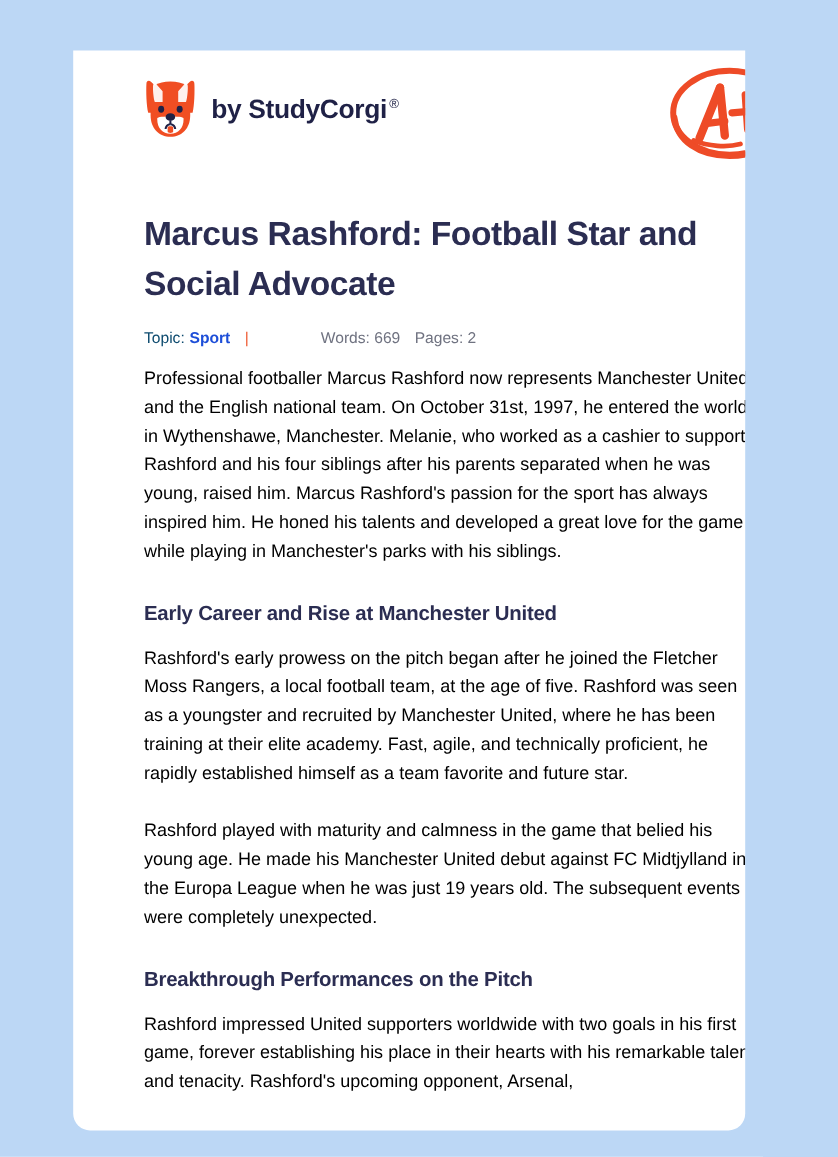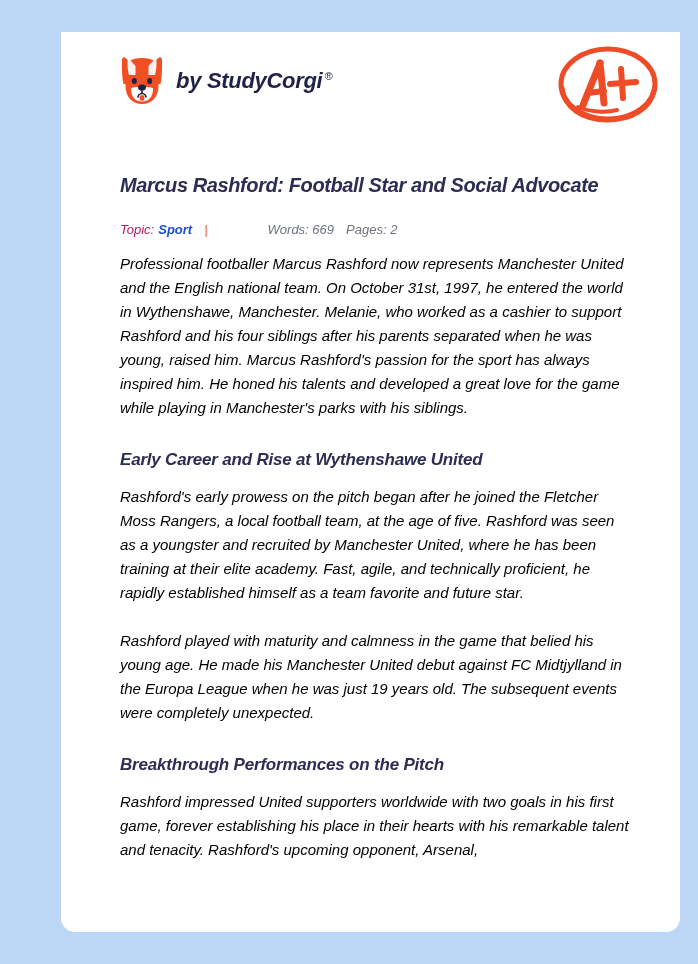--- a/index.html
+++ b/index.html
@@ -10,28 +10,27 @@
     width: 698px;
     height: 964px;
     background: #bcd7f5;
     font-family: "Liberation Sans", sans-serif;
     overflow: hidden;
   }
 
   .page-sheet {
     position: absolute;
     left: 61px;
-    top: 32px;
-    width: 619px;
+    top: 42px;
+    width: 560px;
     height: 900px;
     background: #ffffff;
     border-bottom-left-radius: 14px;
     border-bottom-right-radius: 14px;
     overflow: hidden;
-    font-style: italic;
   }
 
   .content {
     position: absolute;
     left: 59px;
     top: 0;
     width: 512px;
   }
 
   
@@ -70,37 +69,37 @@
   .aplus-badge {
     position: absolute;
     right: -30px;
     top: 9px;
     width: 108px;
     height: 86px;
   }
 
   
   .doc-title {
-    font-size: 20px;
+    font-size: 28px;
     line-height: 42px;
     font-weight: bold;
     color: #2b2d52;
     margin: 0;
     letter-spacing: -0.4px;
     padding-top: 28px;
   }
   .meta-row {
     margin-top: 16px;
     font-size: 13px;
     color: #6f7280;
     display: flex;
     align-items: baseline;
     white-space: nowrap;
   }
-  .meta-label { color: #be185d; }
+  .meta-label { color: #0c4a6e; }
   .meta-topic-value {
     color: #1d4ed8;
     font-weight: bold;
     margin-left: 4px;
   }
   .meta-sep {
     color: #ee5a32;
     margin: 0 12px;
   }
   .meta-words { color: #6f7280; margin-left: 48px; }
@@ -169,21 +168,21 @@
     <div class="meta-row">
       <span class="meta-label">Topic:</span>
       <span class="meta-topic-value">Sport</span>
       <span class="meta-sep">|</span>
       <span class="meta-words">Words: 669</span>
       <span class="meta-pages">Pages: 2</span>
     </div>
 
     <p class="body-para">Professional footballer Marcus Rashford now represents Manchester United and the English national team. On October 31st, 1997, he entered the world in Wythenshawe, Manchester. Melanie, who worked as a cashier to support Rashford and his four siblings after his parents separated when he was young, raised him. Marcus Rashford's passion for the sport has always inspired him. He honed his talents and developed a great love for the game while playing in Manchester's parks with his siblings.</p>
 
-    <h2 class="section-heading">Early Career and Rise at Wythenshawe United</h2>
+    <h2 class="section-heading">Early Career and Rise at Manchester United</h2>
     <p class="body-para">Rashford's early prowess on the pitch began after he joined the Fletcher Moss Rangers, a local football team, at the age of five. Rashford was seen as a youngster and recruited by Manchester United, where he has been training at their elite academy. Fast, agile, and technically proficient, he rapidly established himself as a team favorite and future star.</p>
     <p class="body-para">Rashford played with maturity and calmness in the game that belied his young age. He made his Manchester United debut against FC Midtjylland in the Europa League when he was just 19 years old. The subsequent events were completely unexpected.</p>
 
     <h2 class="section-heading">Breakthrough Performances on the Pitch</h2>
     <p class="body-para">Rashford impressed United supporters worldwide with two goals in his first game, forever establishing his place in their hearts with his remarkable talent and tenacity. Rashford's upcoming opponent, Arsenal,</p>
 
   </div>
 </div>
 
 </body></html>

